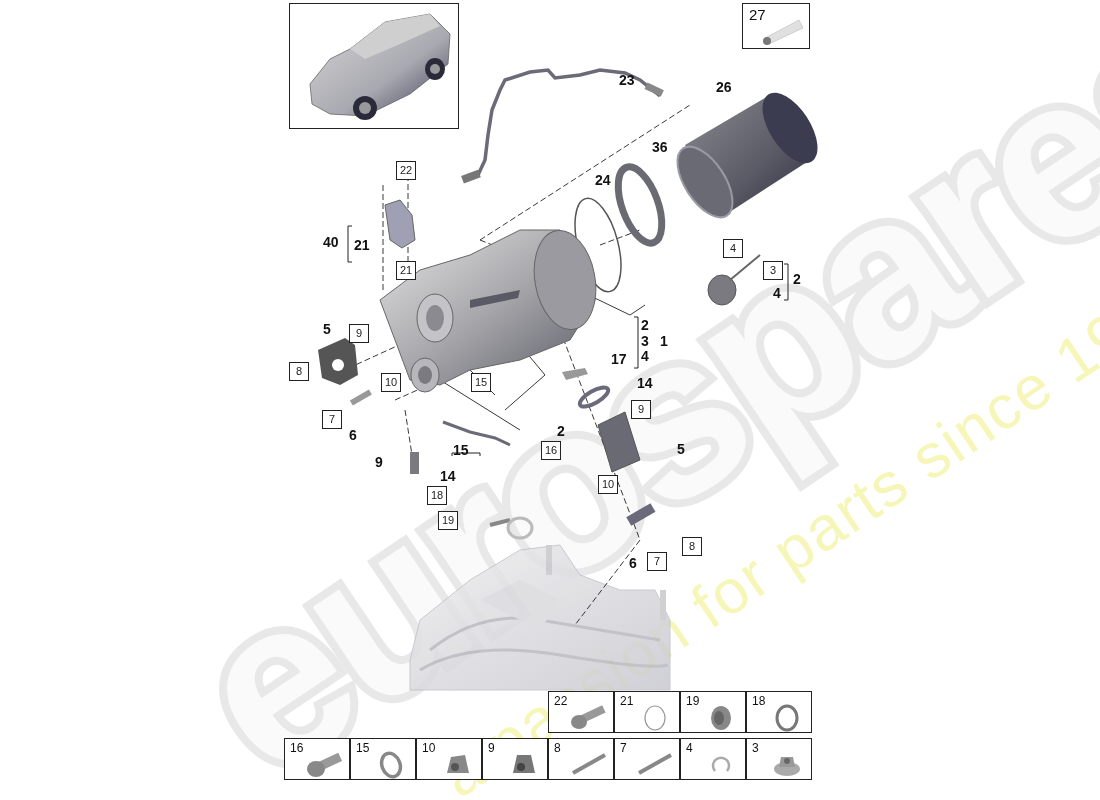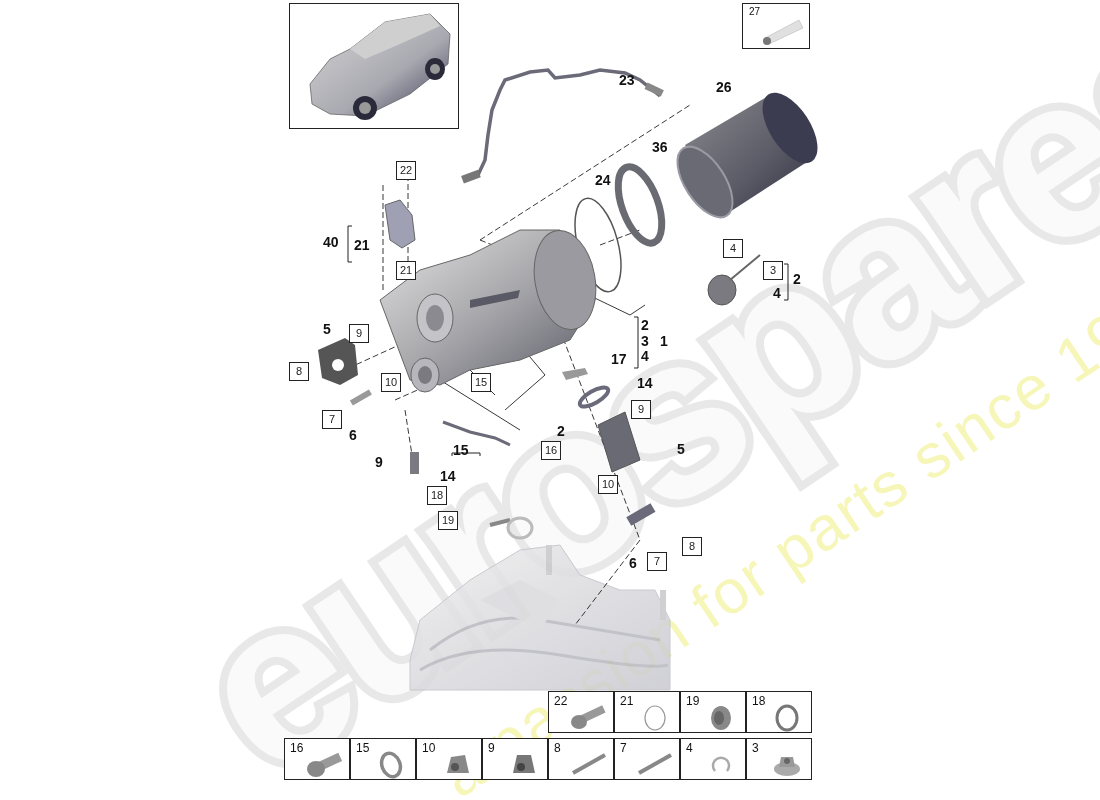--- a/index.html
+++ b/index.html
@@ -2,21 +2,21 @@
 <html><head>
 <meta charset="utf-8">
 <style>
   html, body { margin:0; padding:0; background:#ffffff; }
   body { width:1100px; height:800px; position:relative; overflow:hidden; font-family:"Liberation Sans", sans-serif; }
   #stage { position:absolute; left:0; top:0; width:1100px; height:800px; }
   .wm-svg { position:absolute; left:0; top:0; width:1100px; height:800px; pointer-events:none; }
   .lbl { position:absolute; font-family:"Liberation Sans", sans-serif; font-weight:bold; font-size:14px; color:#111; line-height:14px; }
   .box { position:absolute; border:1.5px solid #222; background:#fff; font-family:"Liberation Sans", sans-serif; font-size:11px; color:#222; text-align:center; width:18px; height:17px; line-height:17px; }
   .thumb { position:absolute; border:1.5px solid #222; background:#fff; }
-  .thumb-num { position:absolute; left:6px; top:2px; font-family:"Liberation Sans", sans-serif; font-size:10px; color:#111; }
+  .thumb-num { position:absolute; left:6px; top:2px; font-family:"Liberation Sans", sans-serif; font-size:15px; color:#111; }
   .grid-cell { position:absolute; border:1px solid #222; background:#fff; width:66px; height:42px; box-sizing:border-box; }
   .grid-cell .num { position:absolute; left:5px; top:2px; font-size:12px; color:#111; font-family:"Liberation Sans", sans-serif; }
   .grid-cell svg { position:absolute; left:18px; top:8px; }
 </style>
 </head>
 <body>
 
 <div id="stage">
 
   <svg class="wm-svg" viewBox="0 0 1100 800">

